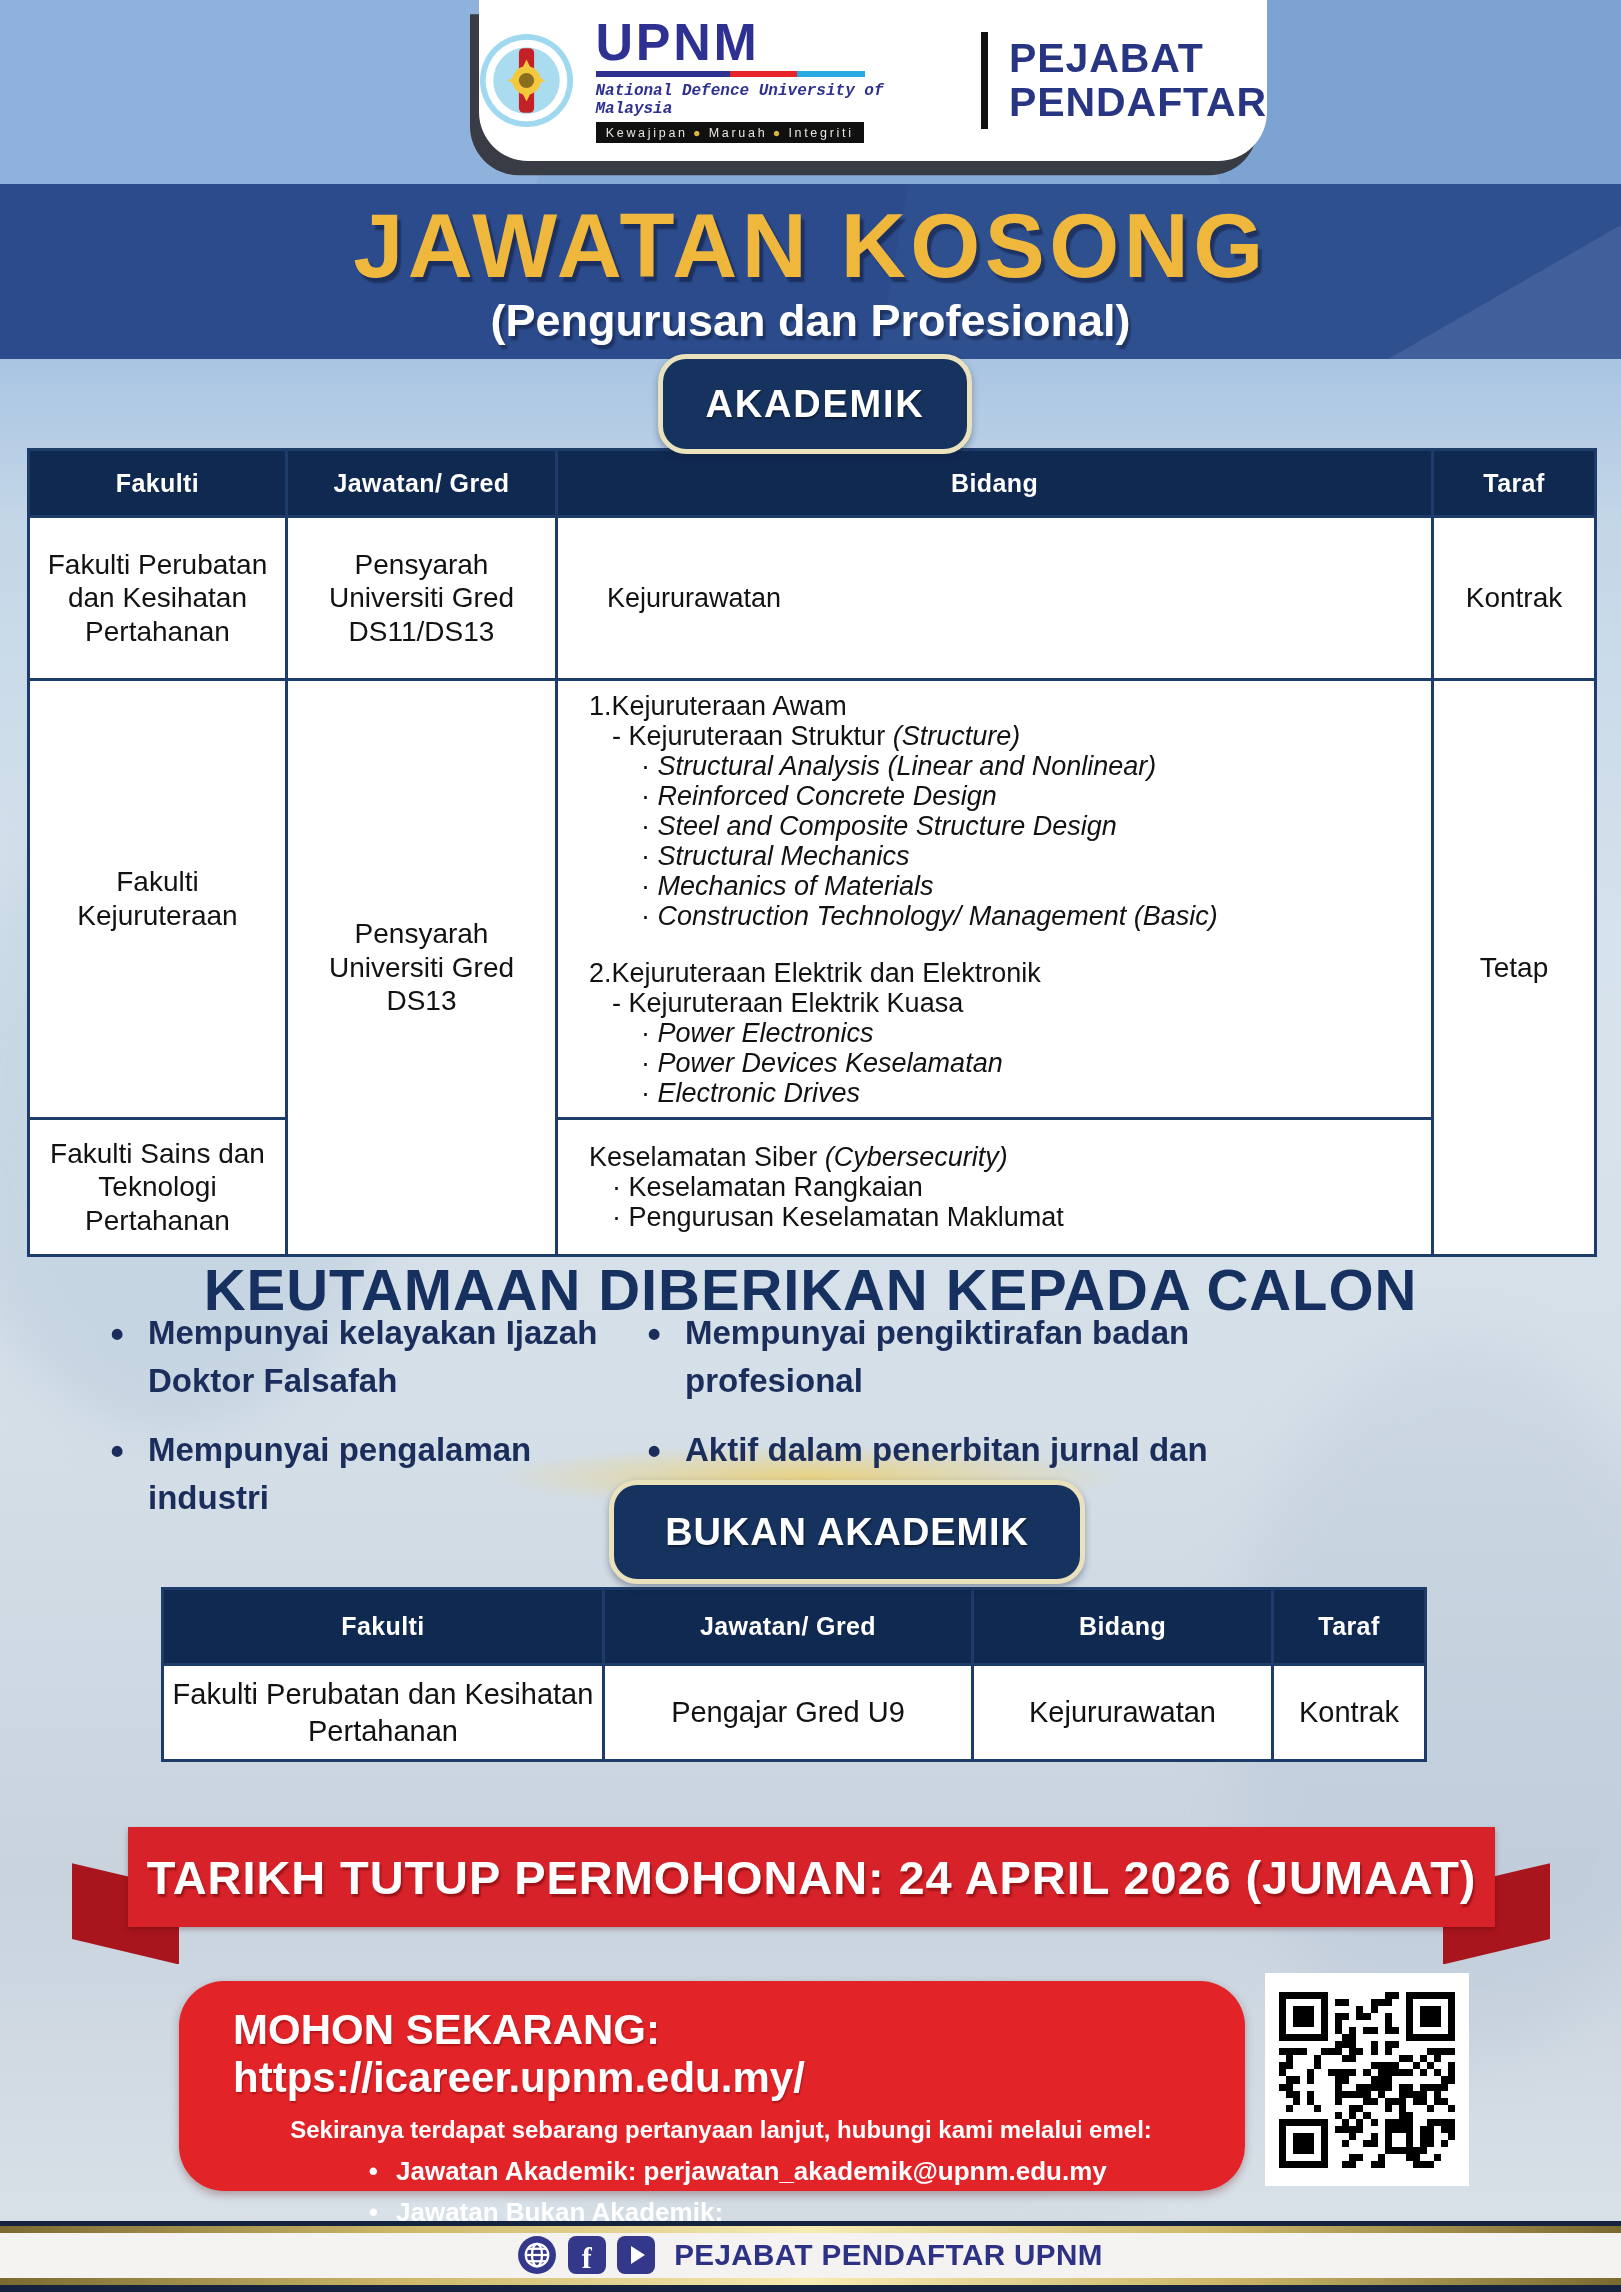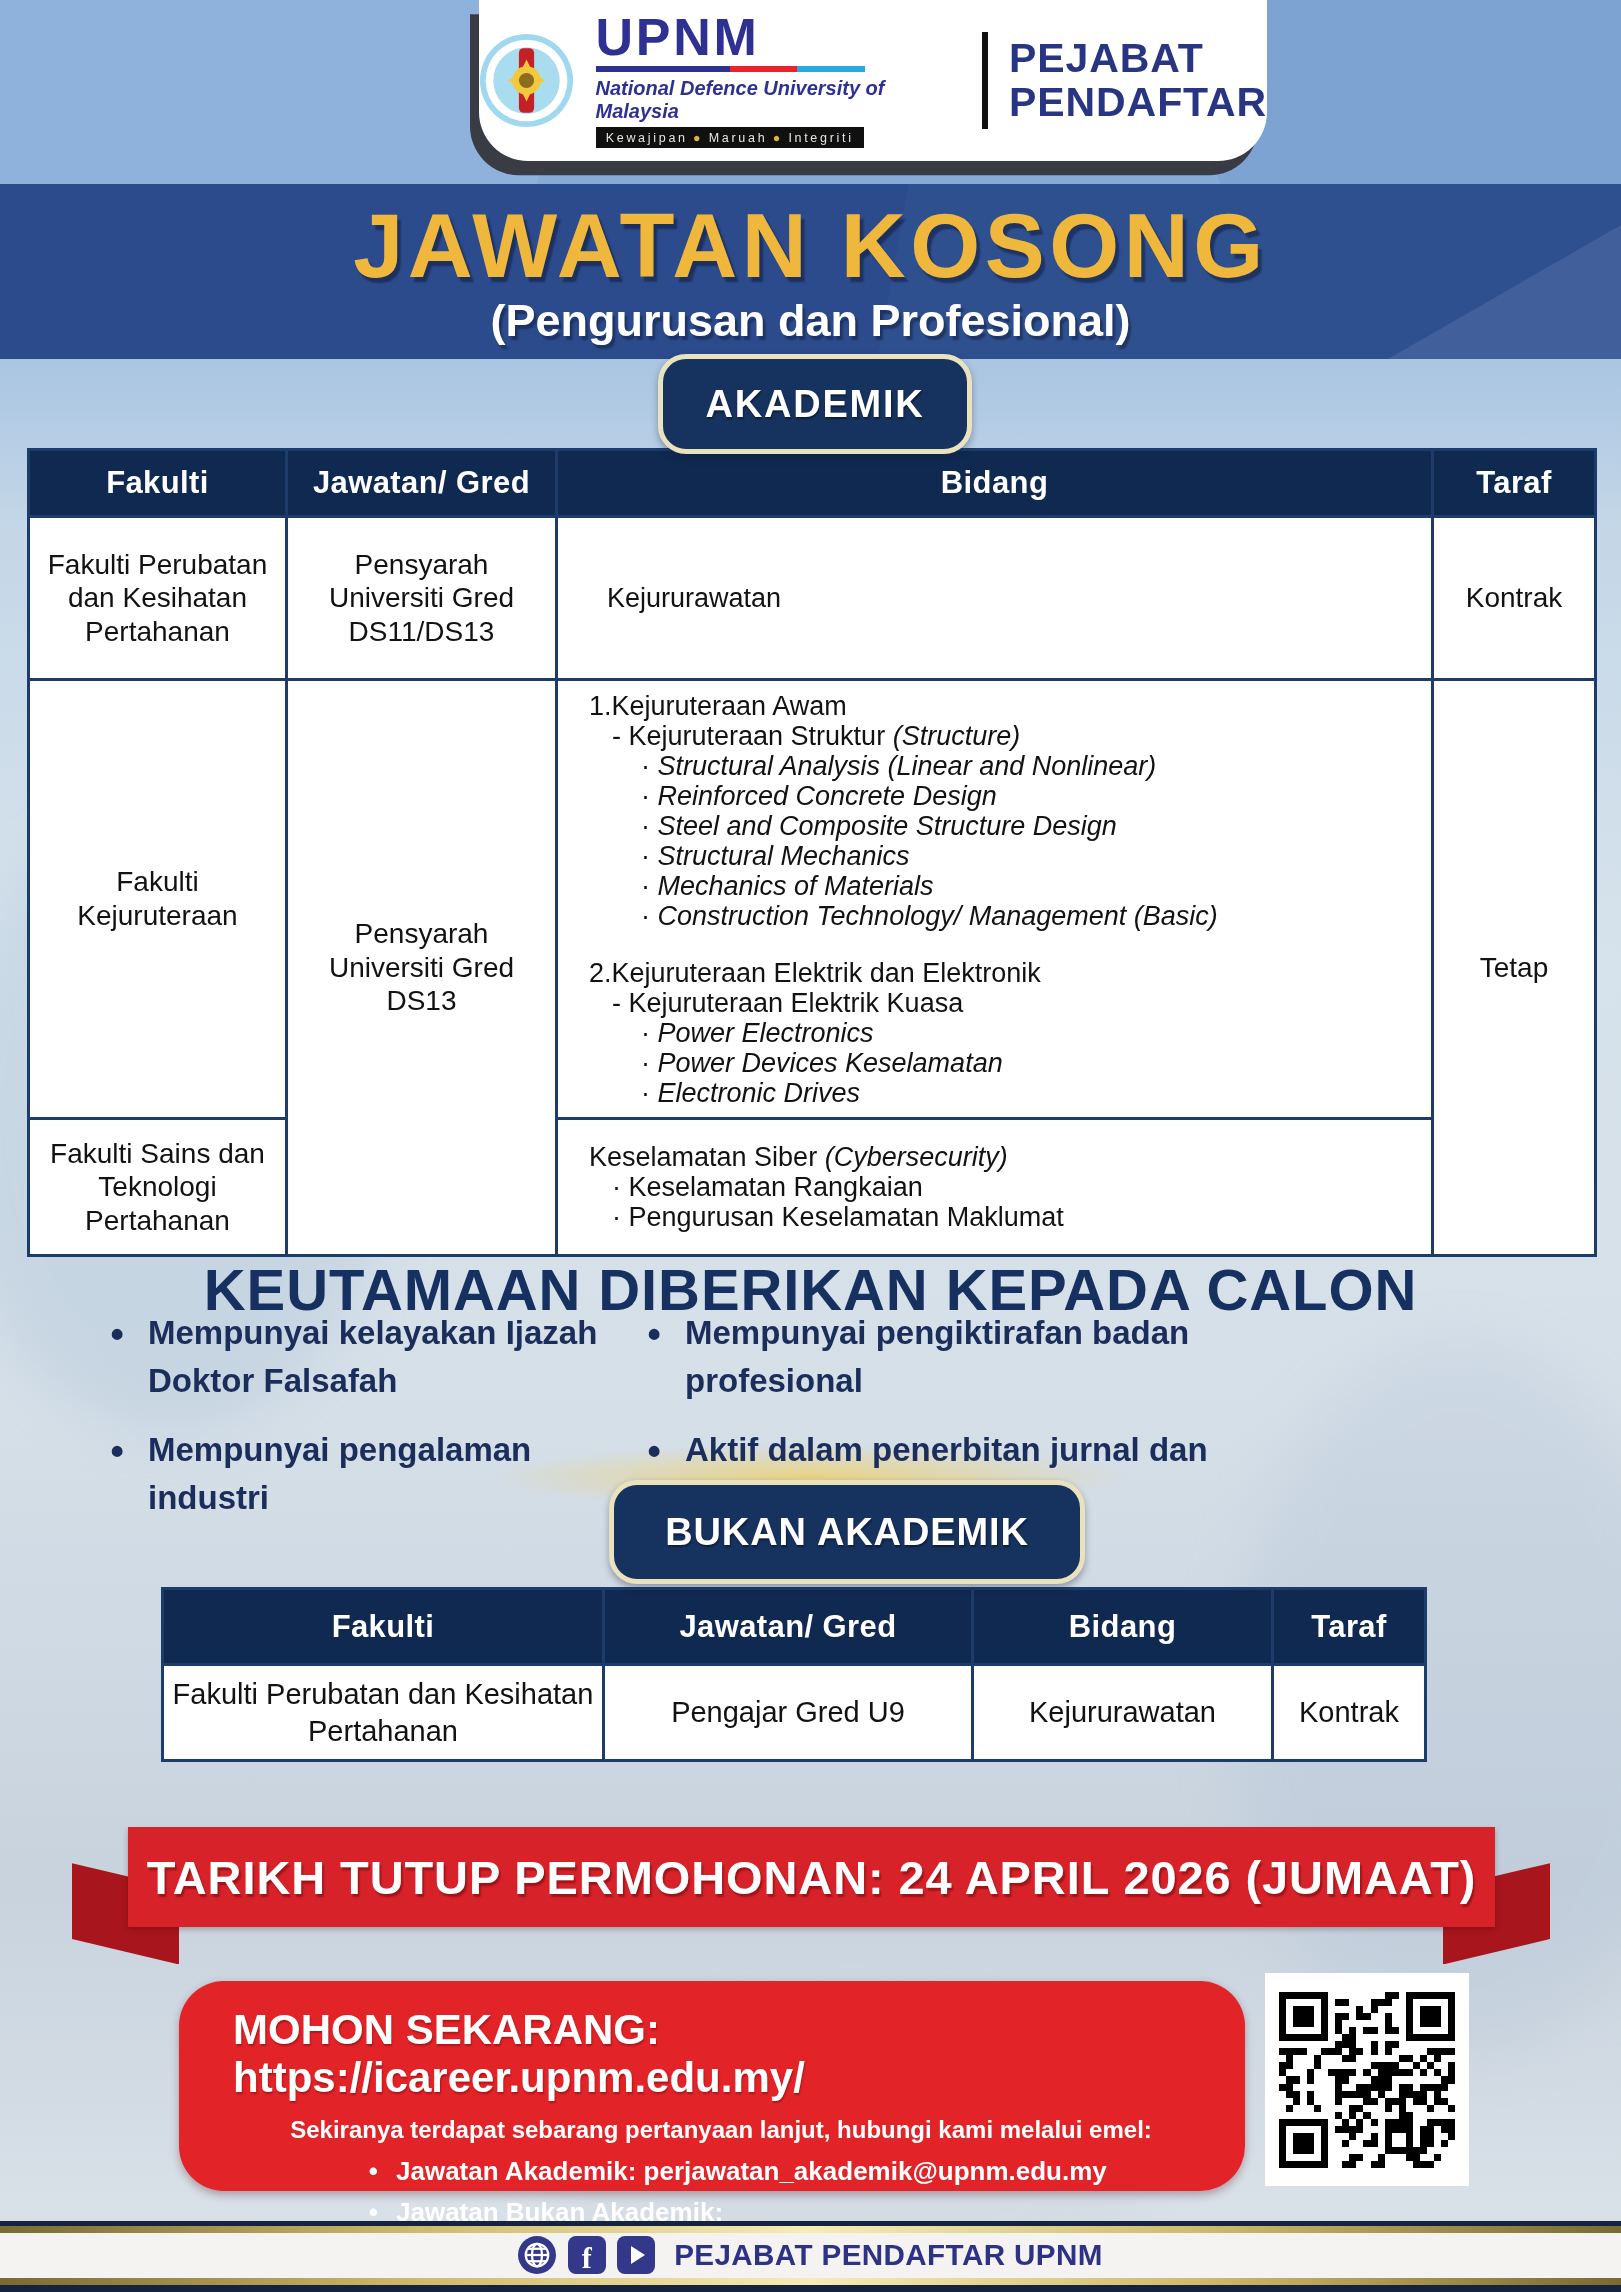--- a/index.html
+++ b/index.html
@@ -36,37 +36,37 @@
   .header-card { position:absolute; left:479px; top:0; width:788px; height:161px; background:#fff;
     border-radius:0 0 49px 49px; box-shadow:-9px 14.3px 0 rgba(50,50,54,.92); z-index:5;
     display:flex; align-items:center; justify-content:center; gap:21.5px; }
   .emblem { width:95px; height:95px; flex:0 0 auto; }
   .logo-block { display:flex; flex-direction:column; }
   .upnm-acronym { font-size:52px; font-weight:800; letter-spacing:2.7px; color:#2e3192; line-height:.95; }
   .tricolor { display:flex; width:269px; height:6.3px; margin-top:3.6px; }
   .tricolor .b1 { flex:0 0 50%; background:#2e3192; }
   .tricolor .b2 { flex:0 0 25%; background:#e8232a; }
   .tricolor .b3 { flex:0 0 25%; background:#27a9e1; }
-  .logo-fullname { font-size:20px; font-style:italic; font-weight:700; color:#2e3192; margin-top:4.5px; }
+  .logo-fullname { font-size:16px; font-style:italic; font-weight:700; color:#2e3192; margin-top:4.5px;font-family:Liberation Mono, monospace; }
   .logo-motto { background:#101010; color:#e9e6de; font-size:12.5px; letter-spacing:2.7px;
     padding:3.6px 7.2px; margin-top:4.5px; display:inline-block; width:254px; text-align:center; }
   .logo-motto .dot { color:#d8b73e; padding:0 5.4px; }
   .vbar { width:6.3px; height:97px; background:#101010; }
   .office-name { font-size:41px; font-weight:800; color:#283583; line-height:1.05; letter-spacing:0.9px; }
 
   
   .badge { position:absolute; background:#16325e; border:5.4px solid #e9e2bd; border-radius:28px;
     color:#fff; font-weight:800; display:flex; align-items:center; justify-content:center;
     text-shadow:0.9px 1.8px 1.8px rgba(0,0,0,.4); z-index:4; box-shadow:0 3.6px 7.2px rgba(20,30,60,.35); }
   .badge-akademik { left:658px; top:354px; width:304px; height:90px; font-size:38px; letter-spacing:1.8px; }
   .badge-bukan { left:609px; top:1480px; width:466px; height:94px; font-size:38px; letter-spacing:0.9px; }
 
   
   table.tbl { position:absolute; border-collapse:collapse; background:#fff; table-layout:fixed; z-index:2; }
-  .tbl th { background:#0f2950; color:#fff; font-weight:700; font-size:31px; letter-spacing:0.4px;
+  .tbl th { background:#0f2950; color:#fff; font-weight:700; font-size:25px; letter-spacing:0.4px;
     border:3.6px solid #1e3c69; }
   .tbl td { border:3.6px solid #1e3c69; color:#121212; vertical-align:middle; }
   .tbl-academic { left:27px; top:448px; width:1567px; }
   .tbl-academic thead tr { height:67px; }
   .tbl-academic .r1 { height:163px; }
   .tbl-academic .r2 { height:439px; }
   .tbl-academic .r3 { height:137px; }
   .td-c { text-align:center; font-size:28px; line-height:1.2; padding:3.6px 12.5px; }
   .td-bidang { text-align:left; font-size:27px; padding:9px 18px 9px 49px; }
   .td-bidang-list { text-align:left; padding:9px 18px 9px 31px; }

